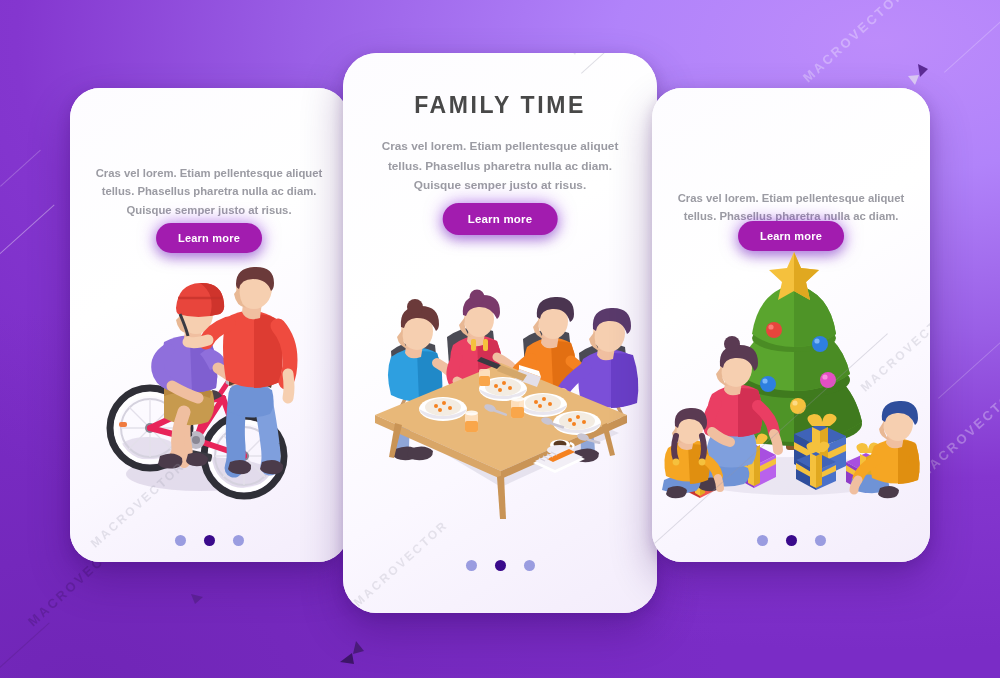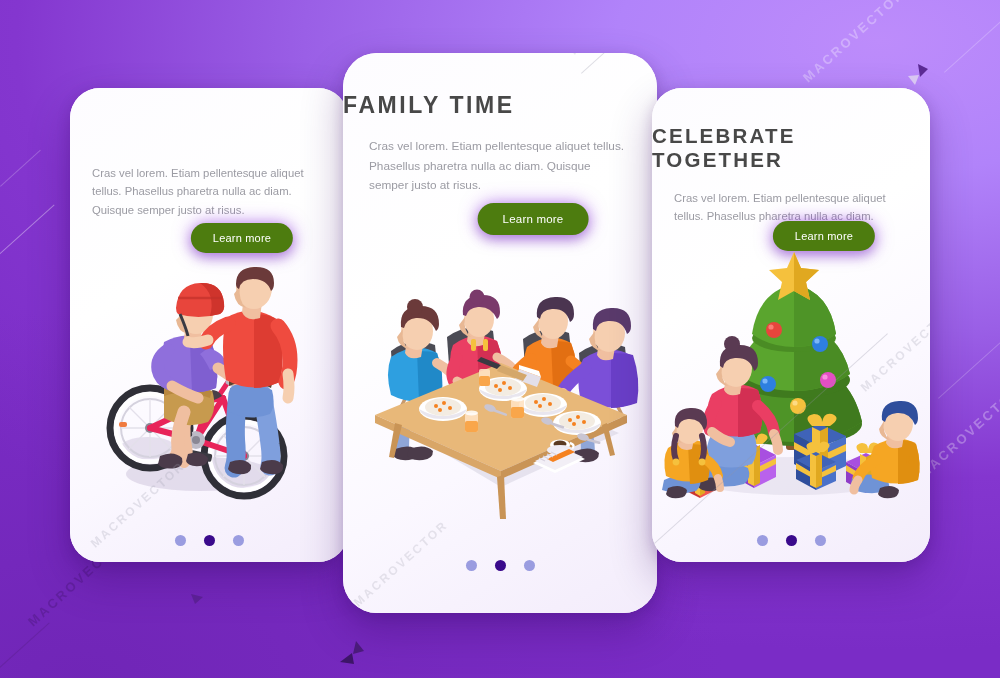--- a/index.html
+++ b/index.html
@@ -45,42 +45,41 @@
     background:linear-gradient(150deg,#fdfcff 0%,#ffffff 38%,#fbf8ff 66%,#f3ecfb 100%);
   }
   .card .inner{position:relative;z-index:2;width:100%;height:100%;}
 
   .card-side{width:278px;height:474px;top:88px;}
   .card-left{left:70px;}
   .card-right{left:652px;}
   .card-center{left:343px;top:53px;width:314px;height:560px;border-radius:34px;}
 
   .headline{
-    position:absolute;left:0;right:0;
+    position:absolute;left:0;right:0;text-align:center;
     color:#484848;font-weight:700;text-transform:uppercase;
     letter-spacing:2.2px;line-height:1.18;
   }
   .card-side .headline{top:36px;font-size:20.5px;}
   .card-center .headline{top:39px;font-size:23px;letter-spacing:2.6px;}
 
   .body-copy{
-    position:absolute;left:22px;right:22px;text-align:left;
-    color:#9b9ba3;font-size:11.3px;line-height:1.62;
+    position:absolute;left:22px;right:22px;text-align:center;
+    color:#9b9ba3;font-size:11.3px;line-height:1.62;font-weight:bold;
   }
   .card-left .body-copy{top:76px;}
   .card-right .body-copy{top:101px;}
   .card-center .body-copy{top:84px;left:26px;right:26px;font-size:11.8px;line-height:1.66;}
 
   .btn{
     position:absolute;left:50%;transform:translateX(-50%);
-    background:#4d7c0f;color:#ffffff;border:none;border-radius:999px;
-    font-family:inherit;font-size:11px;font-weight:400;
+    background:#a21caf;color:#ffffff;border:none;border-radius:999px;
+    font-family:inherit;font-size:11px;font-weight:700;
     padding:9px 22px;cursor:pointer;letter-spacing:.2px;
     box-shadow:0 0 18px rgba(138,40,225,.55), 0 5px 12px rgba(90,20,160,.35);
-    margin-left:33px;
   }
   .card-left .btn{top:135px;}
   .card-right .btn{top:133px;}
   .card-center .btn{top:150px;padding:10px 25px;font-size:11.5px;}
 
   .dots{position:absolute;left:0;right:0;display:flex;justify-content:center;gap:18px;}
   .card-side .dots{top:447px;}
   .card-center .dots{top:507px;}
   .dot{width:11px;height:11px;border-radius:50%;background:#9a9ce0;}
   .dot.active{background:#3a0a8c;}
@@ -434,21 +433,20 @@
       </div>
     </div>
   </div>
 
   <div class="card card-side card-right">
     <div class="sheen"></div>
     <div class="inner">
       <div class="hair-local" style="left:-10px;top:466px;width:330px;"></div>
       <div class="wm-local" style="left:206px;top:296px;">MACROVECTOR</div>
 
-      <div class="headline">CELEBRATE TOGETHER</div>
       <div class="body-copy">Cras vel lorem. Etiam pellentesque aliquet tellus. Phasellus pharetra nulla ac diam.</div>
       <button class="btn">Learn more</button>
 
       <div class="illus" style="left:8px;top:160px;">
         <svg width="262" height="260" viewBox="0 0 262 260">
 
           <ellipse cx="134" cy="228" rx="106" ry="19" fill="#ded9e8" opacity=".55"></ellipse>
 
           <rect x="126" y="176" width="14" height="26" rx="3" fill="#8a5a2c"></rect>
 

